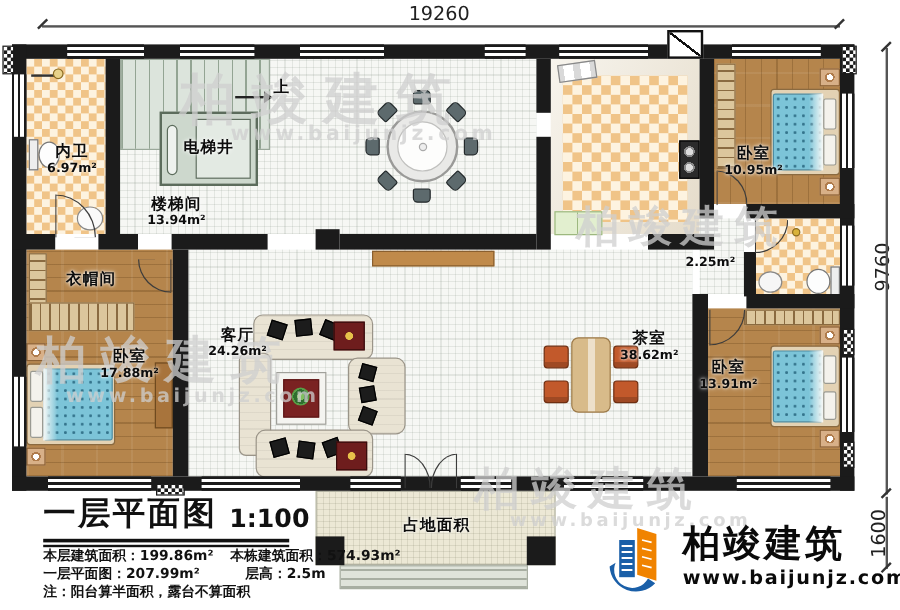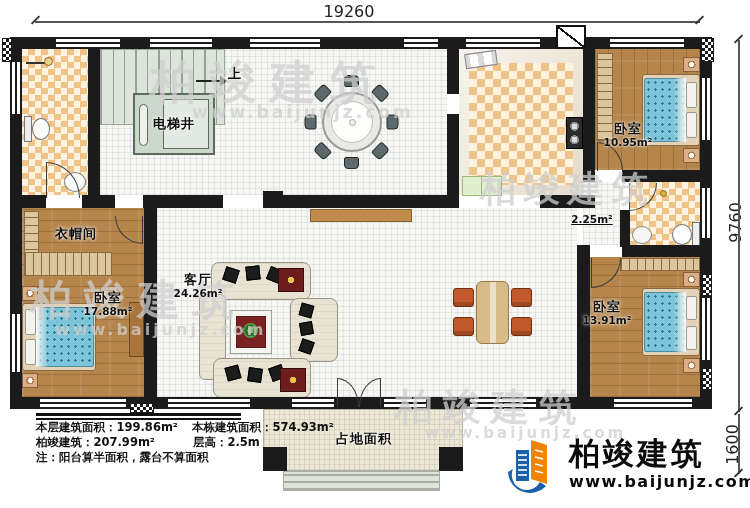--- a/index.html
+++ b/index.html
@@ -86,21 +86,21 @@
   #logo{position:absolute;left:504px;top:436px;z-index:60;display:flex;align-items:flex-start;}
   #logo-text{margin-left:9px;}
   #logo-name{font-size:31px;font-weight:bold;letter-spacing:3px;color:#0a0a0a;line-height:1.15;}
   #logo-url{font-size:16px;font-weight:bold;letter-spacing:1.5px;color:#0a0a0a;}
 </style>
 </head>
 <body>
 
 <div id="stage">
 
-  <div class="dim" style="left:321px;top:2px;width:56px;">19260</div>
+  <div class="dim" style="left:338px;top:2px;width:56px;">19260</div>
   <i class="s dline" style="left:35px;top:21px;width:665px;height:1.5px;"></i>
   <i class="s tick" style="left:30px;top:19px;"></i>
   <i class="s tick" style="left:694px;top:19px;"></i>
 
   <div class="dim" style="left:705px;top:213px;width:60px;transform:rotate(-90deg);">9760</div>
   <i class="s dline" style="left:738px;top:40px;width:1.5px;height:372px;"></i>
   <div class="dim" style="left:707px;top:435px;width:50px;transform:rotate(-90deg);">1600</div>
   <i class="s dline" style="left:738px;top:414px;width:1.5px;height:60px;"></i>
   <i class="s tick" style="left:733px;top:38px;"></i>
   <i class="s tick" style="left:733px;top:410px;"></i>
@@ -267,62 +267,76 @@
   <i class="s chairO" style="left:511px;top:317px;width:21px;height:19px;"></i>
 
   <div class="wm" style="left:150px;top:52px;font-size:46px;letter-spacing:14px;">柏竣建筑</div>
   <div class="wm" style="left:192px;top:102px;font-size:17px;letter-spacing:3px;">www.baijunjz.com</div>
   <div class="wm" style="left:480px;top:165px;font-size:36px;letter-spacing:8px;">柏竣建筑</div>
   <div class="wm" style="left:30px;top:272px;font-size:42px;letter-spacing:12px;">柏竣建筑</div>
   <div class="wm" style="left:55px;top:320px;font-size:16px;letter-spacing:3px;">www.baijunjz.com</div>
   <div class="wm" style="left:395px;top:382px;font-size:38px;letter-spacing:10px;">柏竣建筑</div>
   <div class="wm" style="left:425px;top:424px;font-size:15px;letter-spacing:3px;">www.baijunjz.com</div>
 
+  <div class="lbl" style="left:30px;top:120px;width:60px;">
+    <span class="nm">内卫</span>
+    <span class="ar">6.97m²</span>
+  </div>
+  <div class="lbl" style="left:107px;top:164px;width:80px;">
+    <span class="nm">楼梯间</span>
+    <span class="ar">13.94m²</span>
+  </div>
   <div class="lbl" style="left:139px;top:117px;width:70px;z-index:51;">
     <span class="nm">电梯井</span>
   </div>
   <div class="lbl" style="left:224px;top:67px;width:22px;">
     <span class="nm">上</span>
   </div>
   <div class="lbl" style="left:593px;top:122px;width:70px;">
     <span class="nm">卧室</span>
     <span class="ar">10.95m²</span>
   </div>
-  <div class="lbl" style="left:566px;top:214px;width:52px;text-decoration:underline;">
+  <div class="lbl" style="left:566px;top:214px;width:52px;">
     <span class="ar">2.25m²</span>
   </div>
   <div class="lbl" style="left:572px;top:300px;width:70px;">
     <span class="nm">卧室</span>
     <span class="ar">13.91m²</span>
   </div>
+  <div class="lbl" style="left:506px;top:276px;width:70px;">
+    <span class="nm">茶室</span>
+    <span class="ar">38.62m²</span>
+  </div>
   <div class="lbl" style="left:163px;top:273px;width:70px;">
     <span class="nm">客厅</span>
     <span class="ar">24.26m²</span>
   </div>
   <div class="lbl" style="left:41px;top:227px;width:70px;">
     <span class="nm">衣帽间</span>
   </div>
   <div class="lbl" style="left:73px;top:291px;width:70px;">
     <span class="nm">卧室</span>
     <span class="ar">17.88m²</span>
   </div>
   <div class="lbl" style="left:324px;top:432px;width:80px;">
     <span class="nm">占地面积</span>
   </div>
 
   <div id="titleblock">
     <div id="tb-row">
+      <span id="tb-title">一层平面图</span>
+      <span id="tb-scale">1:100</span>
     </div>
     <div id="tb-rule1"></div>
     <div id="tb-rule2"></div>
     <div class="tb-line">
       <b>本层建筑面积：</b><b>199.86m²</b><span class="tb-gap"></span><b>本栋建筑面积：</b><b>574.93m²</b>
     </div>
     <div class="tb-line">
-      <b>柏竣建筑：</b><b>207.99m²</b><span class="tb-gap" style="width:38px;"></span><b>层高：</b><b>2.5m</b>
+      <b>一层平面图：</b><b>207.99m²</b><span class="tb-gap" style="width:38px;"></span><b>层高：</b><b>2.5m</b>
     </div>
     <div class="tb-line">注：阳台算半面积，露台不算面积</div>
   </div>
 
   <div id="logo">
     <svg width="56" height="60" viewBox="0 0 56 60">
       <path d="M4 36 A 22 22 0 0 0 42 50 L 36 46 A 15 15 0 0 1 9 33 Z" style="fill:var(--logo_blue,#1a5fa8);"></path>
       <polygon points="27,4 43,9 43,48 27,43" style="fill:var(--logo_orange,#f08300);"></polygon>
       <rect x="12" y="14" width="13" height="31" style="fill:var(--logo_blue,#1a5fa8);"></rect>
       <g stroke="#fff" stroke-width="1.6">

